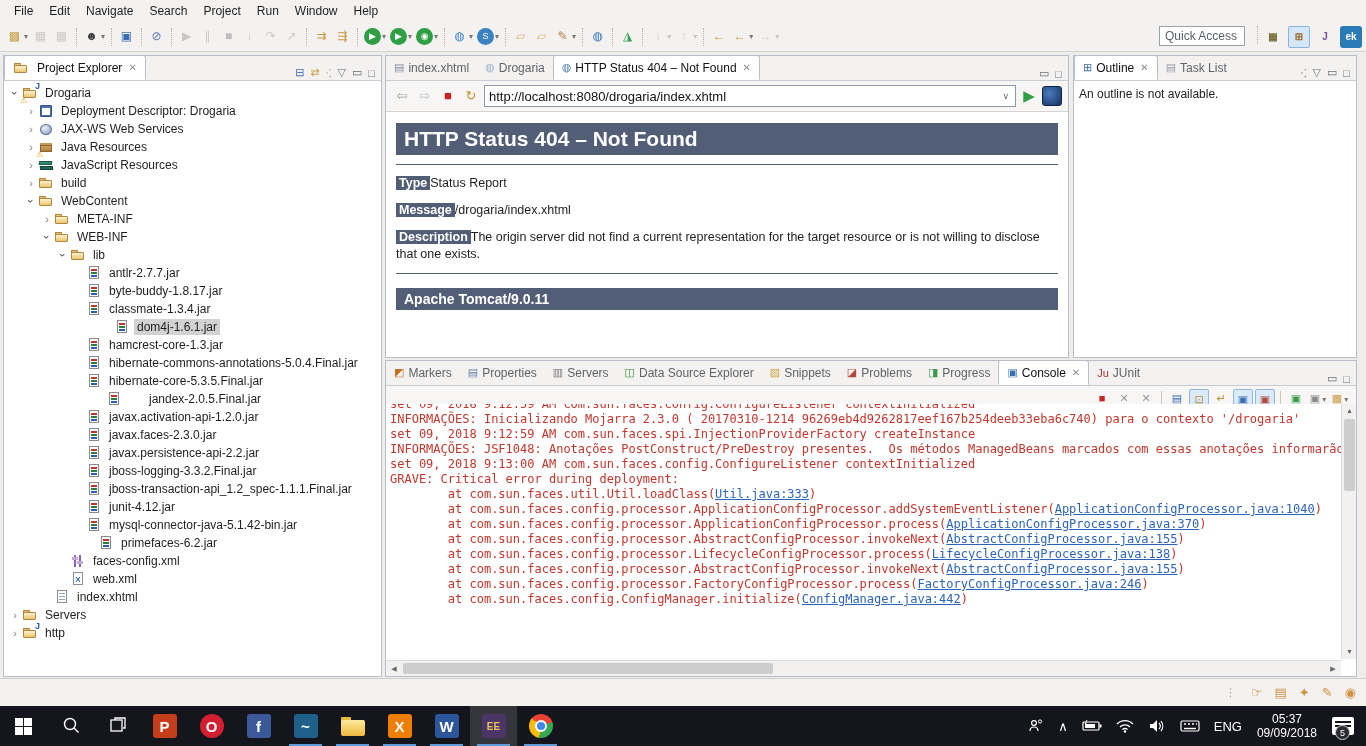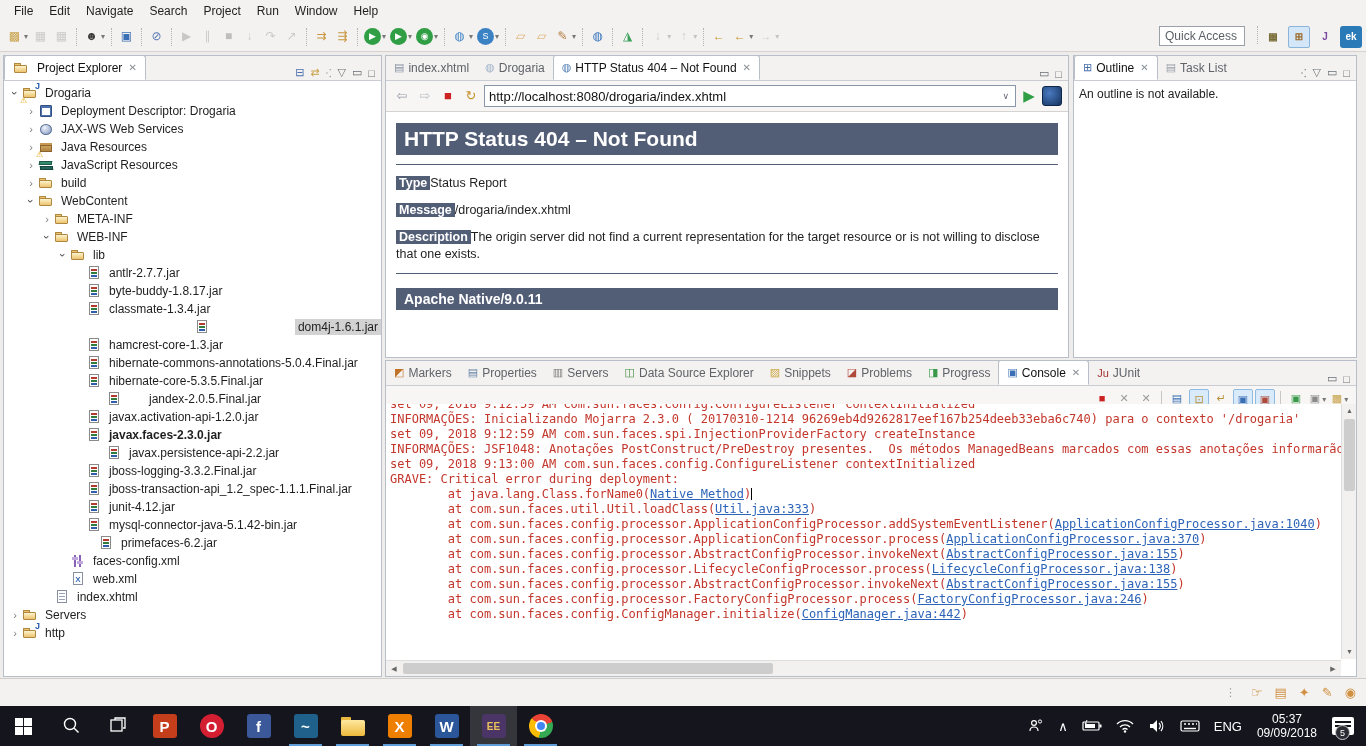--- a/index.html
+++ b/index.html
@@ -385,21 +385,21 @@
         <div class="tree-row" style="padding-left: 68px;">
           <span class="exp"></span>
           <span class="ti ti-jar"></span>
           <span class="lbl">byte-buddy-1.8.17.jar</span>
         </div>
         <div class="tree-row" style="padding-left: 68px;">
           <span class="exp"></span>
           <span class="ti ti-jar"></span>
           <span class="lbl">classmate-1.3.4.jar</span>
         </div>
-        <div class="tree-row selected" style="padding-left: 96px; justify-content: space-between;">
+        <div class="tree-row selected" style="padding-left: 96px;">
           <span class="exp"></span>
           <span class="ti ti-jar"></span>
           <span class="lbl">dom4j-1.6.1.jar</span>
         </div>
         <div class="tree-row" style="padding-left: 68px;">
           <span class="exp"></span>
           <span class="ti ti-jar"></span>
           <span class="lbl">hamcrest-core-1.3.jar</span>
         </div>
         <div class="tree-row" style="padding-left: 68px;">
@@ -415,26 +415,26 @@
         <div class="tree-row" style="padding-left: 68px; gap: 20px;">
           <span class="exp"></span>
           <span class="ti ti-jar"></span>
           <span class="lbl">jandex-2.0.5.Final.jar</span>
         </div>
         <div class="tree-row" style="padding-left: 68px;">
           <span class="exp"></span>
           <span class="ti ti-jar"></span>
           <span class="lbl">javax.activation-api-1.2.0.jar</span>
         </div>
-        <div class="tree-row" style="padding-left: 68px; font-weight: bold;">
+        <div class="tree-row" style="padding-left: 68px;">
           <span class="exp"></span>
           <span class="ti ti-jar"></span>
           <span class="lbl">javax.faces-2.3.0.jar</span>
         </div>
-        <div class="tree-row" style="padding-left: 68px; margin-left: 20px;">
+        <div class="tree-row" style="padding-left: 68px;">
           <span class="exp"></span>
           <span class="ti ti-jar"></span>
           <span class="lbl">javax.persistence-api-2.2.jar</span>
         </div>
         <div class="tree-row" style="padding-left: 68px;">
           <span class="exp"></span>
           <span class="ti ti-jar"></span>
           <span class="lbl">jboss-logging-3.3.2.Final.jar</span>
         </div>
         <div class="tree-row" style="padding-left: 68px;">
@@ -525,21 +525,21 @@
       <div class="tc-line">
         <span class="tc-label">Type</span><span>Status Report</span>
       </div>
       <div class="tc-line">
         <span class="tc-label">Message</span><span>/drogaria/index.xhtml</span>
       </div>
       <div class="tc-line">
         <span class="tc-label">Description</span><span>The origin server did not find a current representation for the target resource or is not willing to disclose that one exists.</span>
       </div>
       <hr class="tomcat-hr">
-      <div class="tomcat-h3">Apache Native/9.0.11</div>
+      <div class="tomcat-h3">Apache Tomcat/9.0.11</div>
     </div>
   </div>
 
   <div id="outline" class="panel">
     <div class="view-tabs" id="outline-tabs">
         <span class="vtab active">
           <span class="tic" style="color: rgb(74, 111, 174);">⊞</span>
           <span>Outline</span>
           <span class="close">✕</span>
         </span>
@@ -617,21 +617,20 @@
         <span class="cbtn" style="color: rgb(200, 162, 74);">▩<span class="caret"> ▾</span></span>
       </div>
     <div id="console-title">Tomcat v9.0 Server at localhost [Apache Tomcat] C:\Program Files\Java\jre1.8.0_161\bin\javaw.exe (9 de set de 2018 09:12:38)</div>
     <div id="console-log">
         <div class="cline clip-top"><span>set 09, 2018 9:12:59 AM com.sun.faces.config.ConfigureListener contextInitialized</span></div>
         <div class="cline"><span>INFORMAÇÕES: Inicializando Mojarra 2.3.0 ( 20170310-1214 96269eb4d9262817eef167b254deeb33eba6c740) para o contexto '/drogaria'</span></div>
         <div class="cline"><span>set 09, 2018 9:12:59 AM com.sun.faces.spi.InjectionProviderFactory createInstance</span></div>
         <div class="cline"><span>INFORMAÇÕES: JSF1048: Anotações PostConstruct/PreDestroy presentes.  Os métodos ManagedBeans marcados com essas anotações informarão as a</span></div>
         <div class="cline"><span>set 09, 2018 9:13:00 AM com.sun.faces.config.ConfigureListener contextInitialized</span></div>
         <div class="cline"><span>GRAVE: Critical error during deployment:</span></div>
-        <div class="cline"><span>        at java.lang.Class.forName0(</span><span class="clink">Native Method</span><span>)</span><span class="caret-i"></span></div>
         <div class="cline"><span>        at com.sun.faces.util.Util.loadClass(</span><span class="clink">Util.java:333</span><span>)</span></div>
         <div class="cline"><span>        at com.sun.faces.config.processor.ApplicationConfigProcessor.addSystemEventListener(</span><span class="clink">ApplicationConfigProcessor.java:1040</span><span>)</span></div>
         <div class="cline"><span>        at com.sun.faces.config.processor.ApplicationConfigProcessor.process(</span><span class="clink">ApplicationConfigProcessor.java:370</span><span>)</span></div>
         <div class="cline"><span>        at com.sun.faces.config.processor.AbstractConfigProcessor.invokeNext(</span><span class="clink">AbstractConfigProcessor.java:155</span><span>)</span></div>
         <div class="cline"><span>        at com.sun.faces.config.processor.LifecycleConfigProcessor.process(</span><span class="clink">LifecycleConfigProcessor.java:138</span><span>)</span></div>
         <div class="cline"><span>        at com.sun.faces.config.processor.AbstractConfigProcessor.invokeNext(</span><span class="clink">AbstractConfigProcessor.java:155</span><span>)</span></div>
         <div class="cline"><span>        at com.sun.faces.config.processor.FactoryConfigProcessor.process(</span><span class="clink">FactoryConfigProcessor.java:246</span><span>)</span></div>
         <div class="cline"><span>        at com.sun.faces.config.ConfigManager.initialize(</span><span class="clink">ConfigManager.java:442</span><span>)</span></div>
       </div>
     <div class="vscroll">

